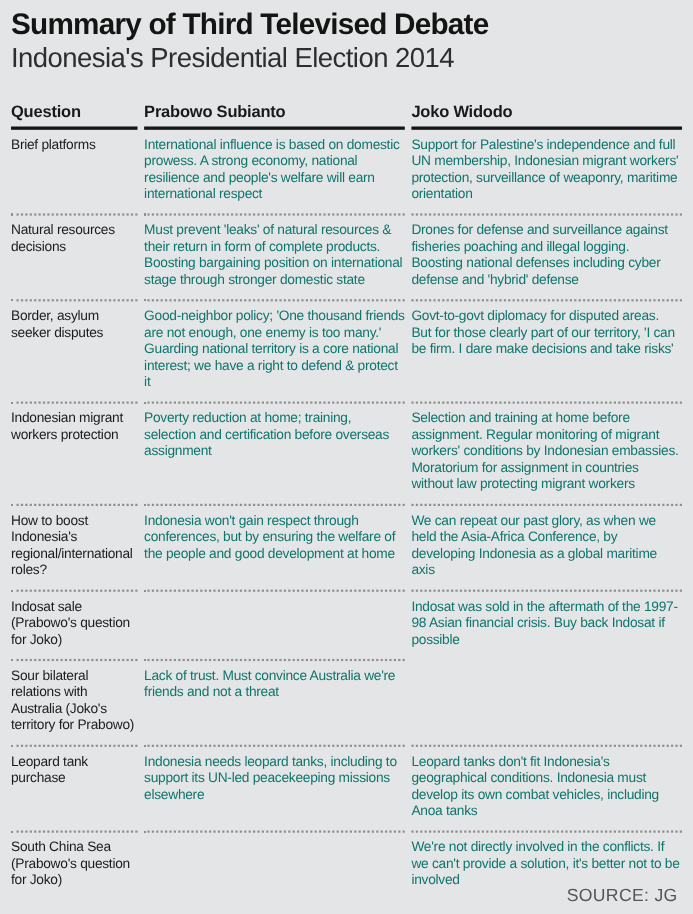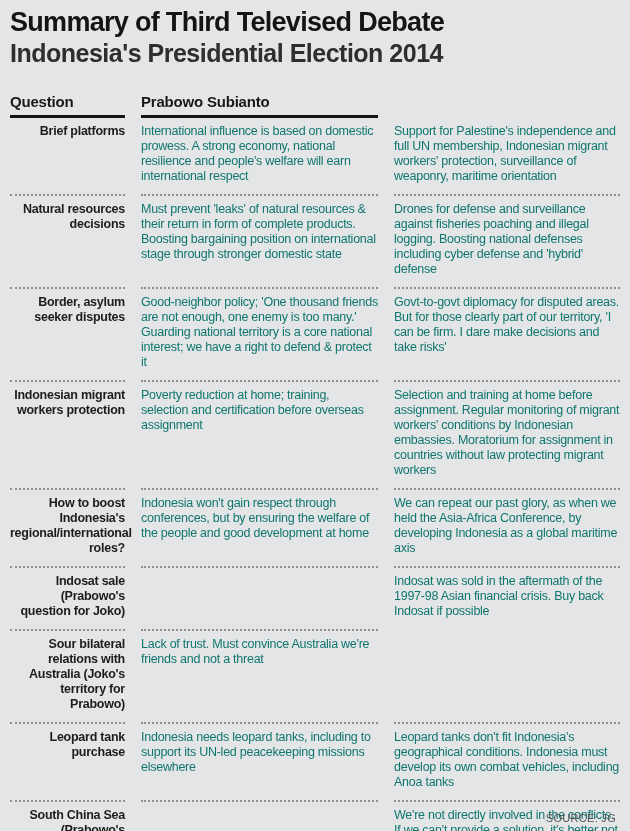--- a/index.html
+++ b/index.html
@@ -17,61 +17,62 @@
     background:var(--bg);
     font-family:"Liberation Sans", sans-serif;
     color:var(--text);
   }
   .header{padding:8px 12px 0 10px;}
   .title{
     font-size:27px;font-weight:bold;letter-spacing:-0.7px;
     color:var(--heading);line-height:1.08;
   }
   .subtitle{
-    font-size:25px;font-weight:700;letter-spacing:-0.5px;
+    font-size:25px;font-weight:400;letter-spacing:-0.5px;
     color:#2e2e2e;line-height:1.12;margin-top:2px;
   }
   .table{padding:0 10px;margin-top:24px;}
   .grid-row{
     display:grid;
     grid-template-columns:115px 237px 1fr;
-    column-gap:16px;
+    column-gap:6px;
   }
   .head-cell{
     font-size:15px;font-weight:bold;color:#191919;
     letter-spacing:-0.2px;
     padding:2px 0 5px 0;
     border-bottom:3px solid var(--rule);
   }
   .cell{
     font-size:12.5px;line-height:15px;letter-spacing:-0.25px;
     color:#0f766e;
     padding:6px 0 10px 0;
   }
-  .q-cell{font-weight:bold;color:#1d1d1d;text-align:right;}
+  .q-cell{font-weight:normal;color:#1d1d1d;}
   .row + .row .cell{border-top:2px dotted var(--dots);}
   .source{
     position:absolute;right:14px;bottom:7px;
-    font-size:11px;color:var(--muted);letter-spacing:0.3px;
+    font-size:16px;color:var(--muted);letter-spacing:0.3px;
   }
 </style>
 </head>
 <body>
 
 <div class="page">
 
   <div class="header">
     <div class="title">Summary of Third Televised Debate</div>
     <div class="subtitle">Indonesia's Presidential Election 2014</div>
   </div>
 
   <div class="table">
     <div class="grid-row">
       <div class="head-cell">Question</div>
       <div class="head-cell">Prabowo Subianto</div>
+      <div class="head-cell">Joko Widodo</div>
     </div>
     <div id="table-body">
     <div class="grid-row row">
       <div class="cell q-cell">Brief platforms</div>
       <div class="cell">International influence is based on domestic prowess. A strong economy, national resilience and people's welfare will earn international respect</div>
       <div class="cell">Support for Palestine's independence and full UN membership, Indonesian migrant workers' protection, surveillance of weaponry, maritime orientation</div>
     </div>
 
     <div class="grid-row row">
       <div class="cell q-cell">Natural resources decisions</div>

